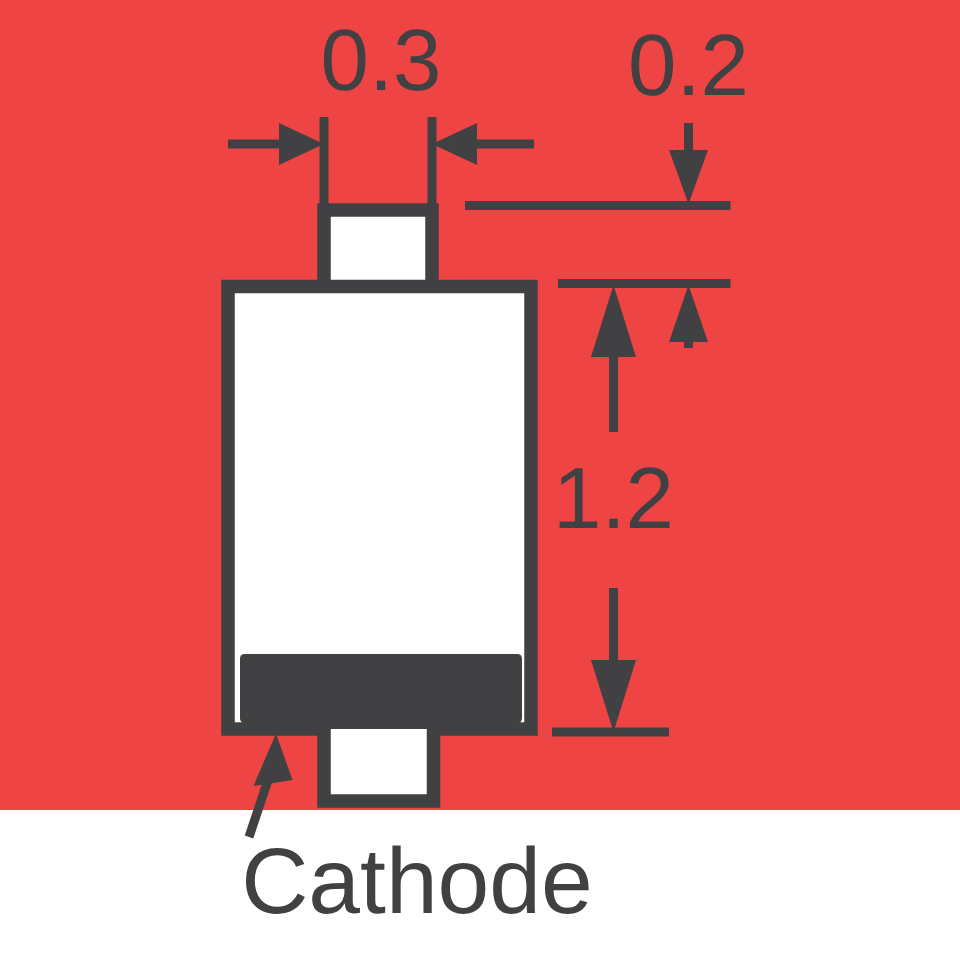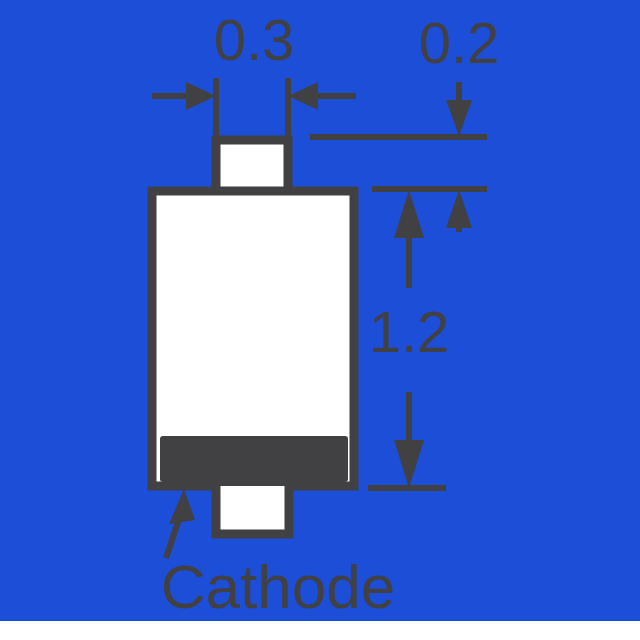--- a/index.html
+++ b/index.html
@@ -10,22 +10,22 @@
   }
   body {
     width: 640px;
     height: 640px;
     font-family: "Liberation Sans", sans-serif;
     overflow: hidden;
   }
   #drawing-root {
     position: relative;
     width: 640px;
-    height: 621px;
-    background: #1d4ed8;
+    height: 540px;
+    background: #ef4444;
   }
   svg#package-drawing {
     display: block;
     width: 640px;
     height: 640px;
   }
   .dim-text {
     font-family: "Liberation Sans", sans-serif;
     font-size: 58px;
     fill: #414042;

